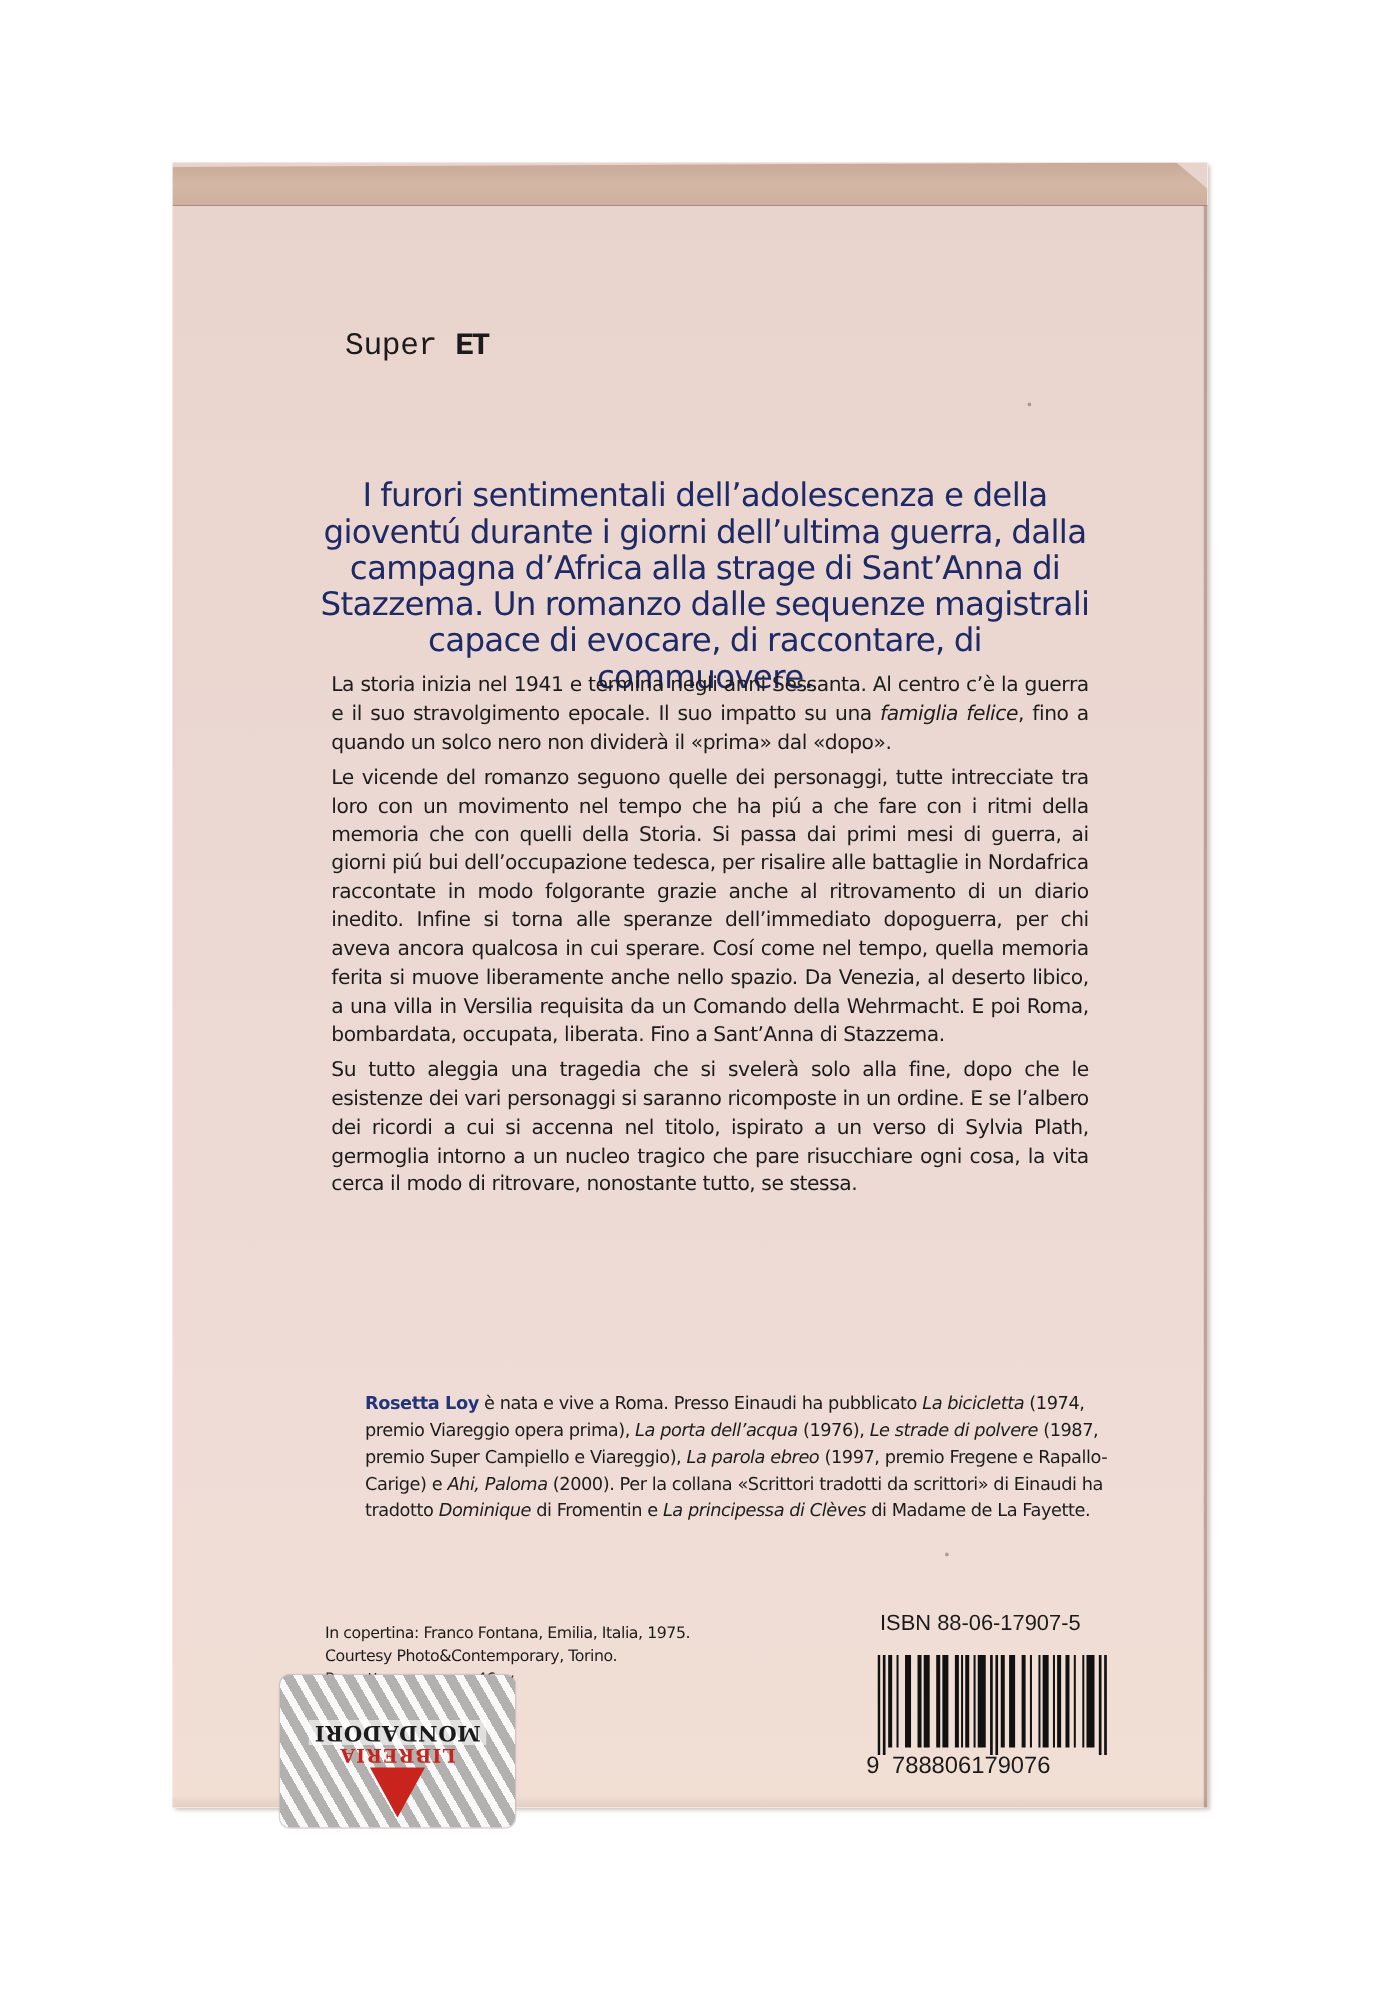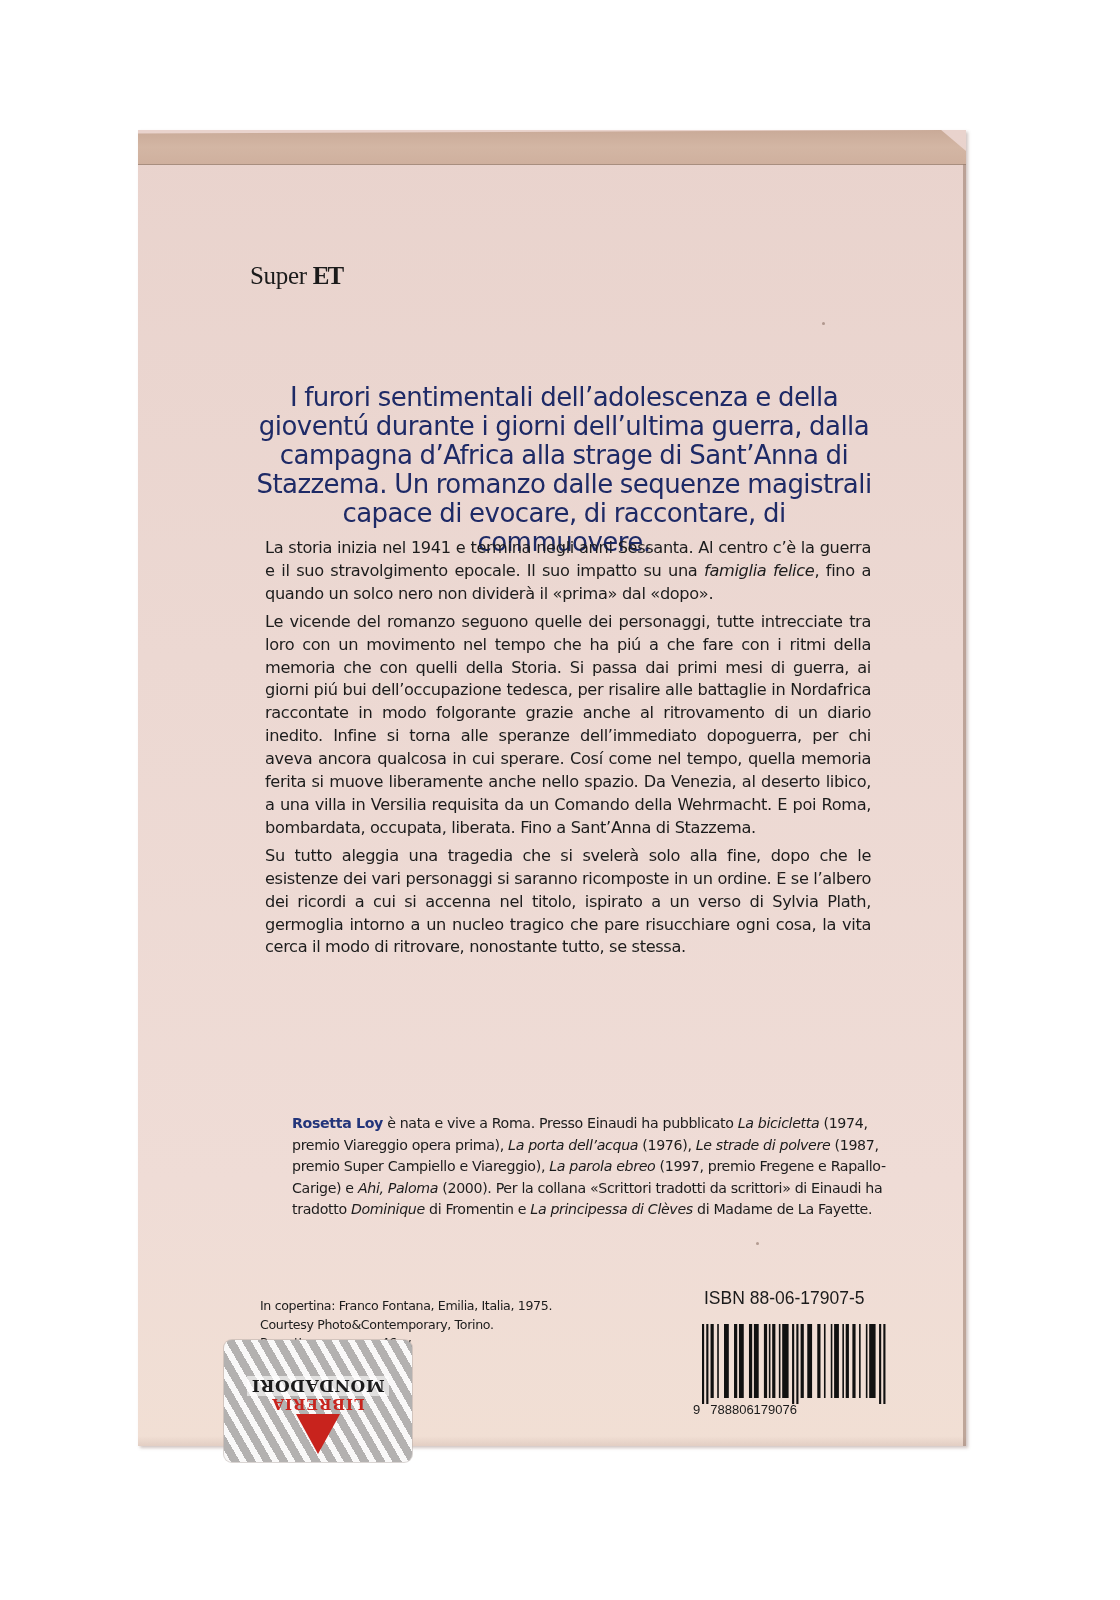--- a/index.html
+++ b/index.html
@@ -45,25 +45,25 @@
     .book-bottom-shade {
       position: absolute;
       left: 0;
       bottom: 0;
       width: 100%;
       height: 10px;
       background: linear-gradient(180deg, rgba(0,0,0,0) 0%, rgba(140,110,100,0.15) 100%);
     }
     .series-logo {
       position: absolute;
-      left: 112px;
+      left: 138px;
       top: 132px;
       font-size: 25px;
       color: #1b1b1b;
-      font-family: Liberation Serif, serif;
+      font-family: Liberation Mono, monospace;
       letter-spacing: -0.3px;
     }
     .series-logo .et {
       font-weight: bold;
       letter-spacing: -2px;
     }
     .blurb {
       position: absolute;
       left: 116px;
       top: 253px;
@@ -144,21 +144,21 @@
       position: absolute;
       left: 564px;
       top: 1194px;
       width: 184px;
       height: 80px;
     }
     .barcode-digits {
       position: absolute;
       left: 555px;
       top: 1272px;
-      font-size: 13px;
+      font-size: 19px;
       color: #1a1a1a;
       font-family: "Liberation Sans", sans-serif;
       white-space: nowrap;
     }
     .barcode-digits .lead {
       margin-right: 10px;
     }
     .sticker {
       position: absolute;
       left: 86px;

